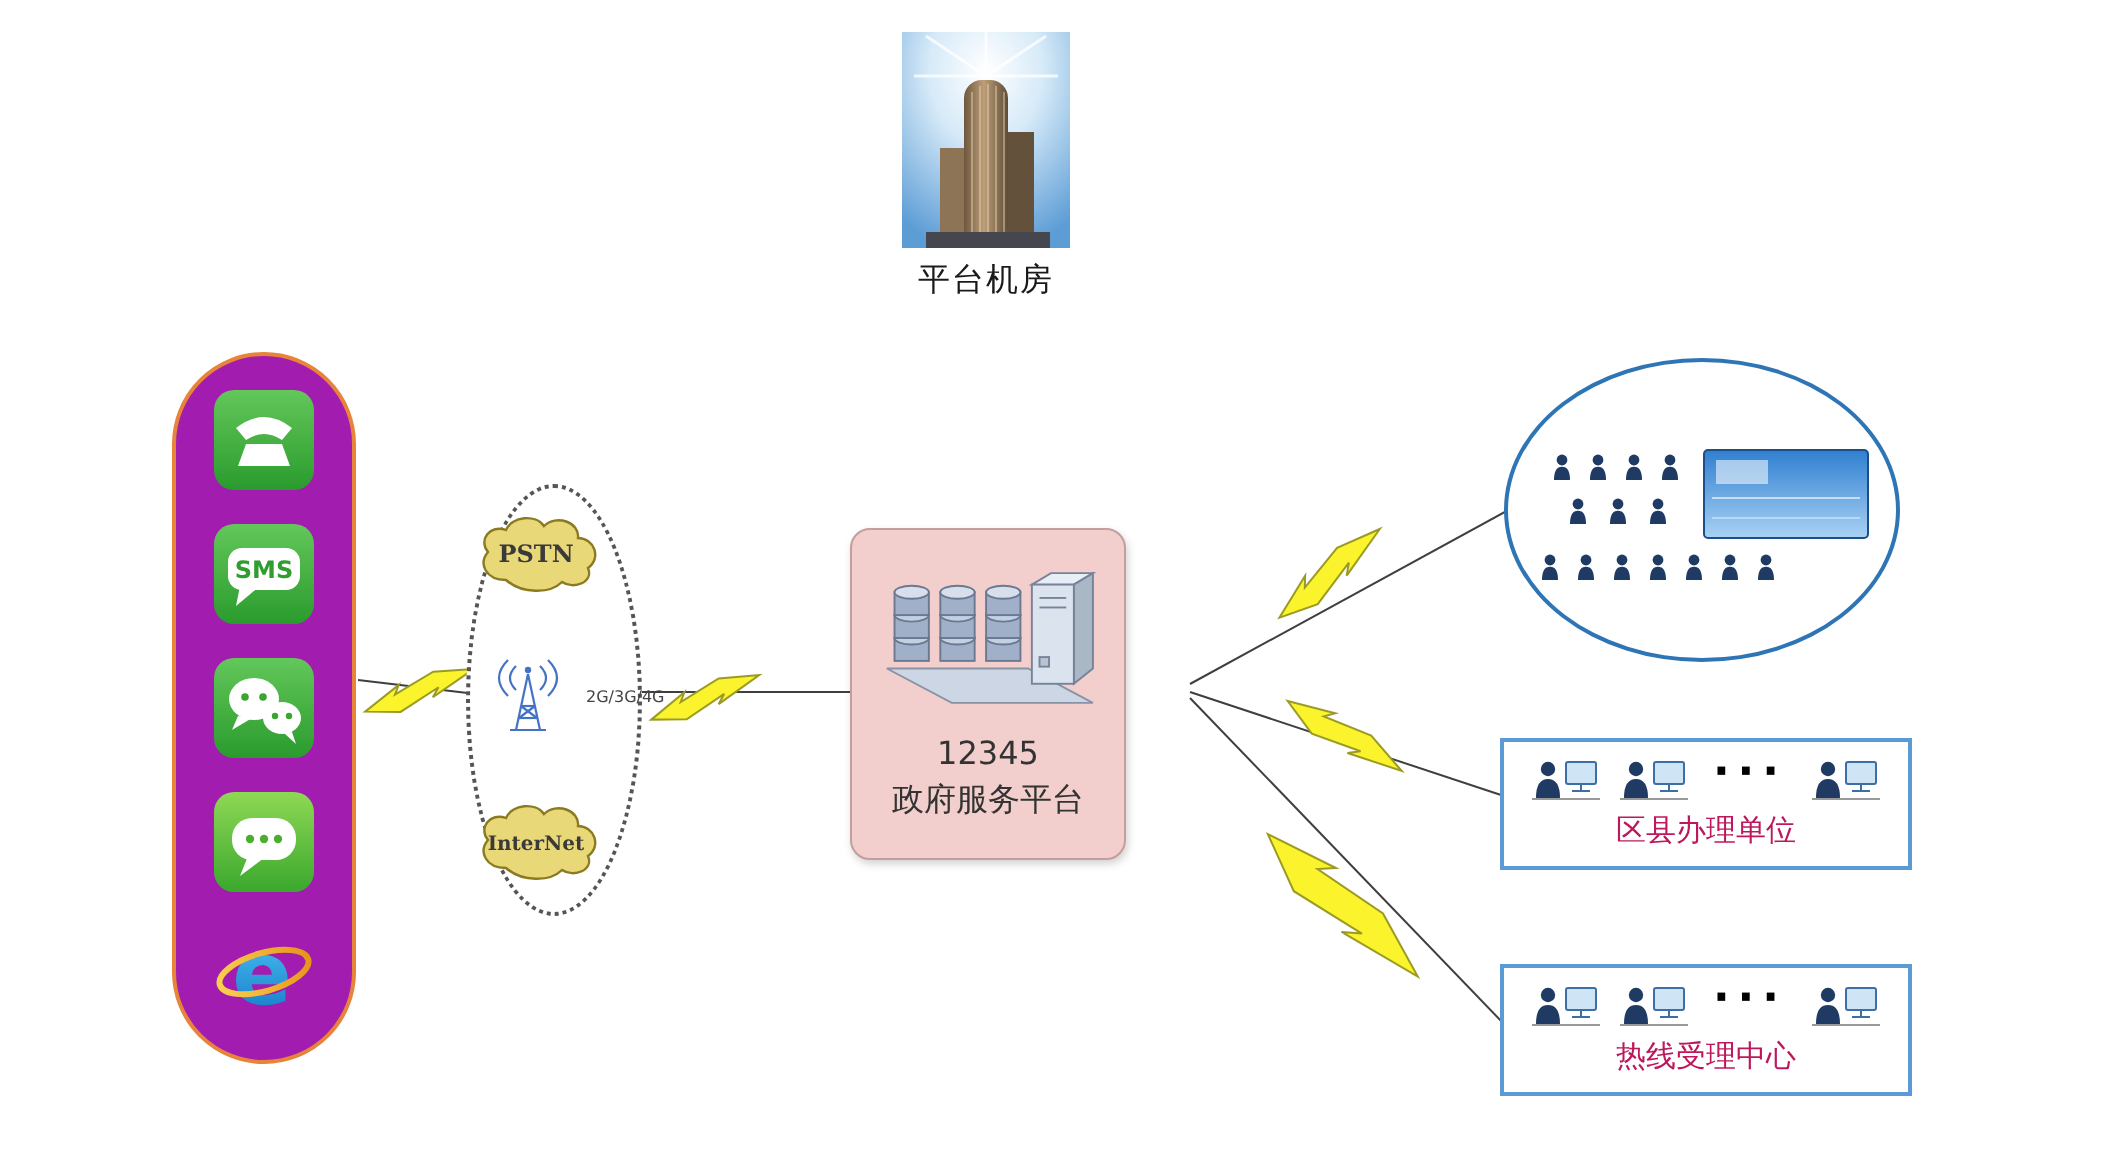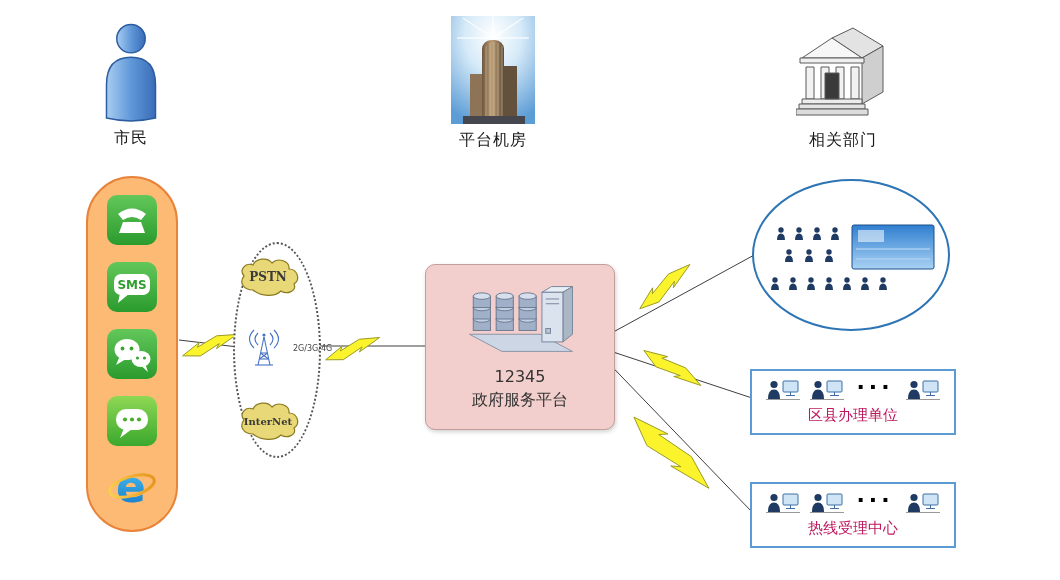--- a/index.html
+++ b/index.html
@@ -4,27 +4,27 @@
 <style>
   * { margin:0; padding:0; box-sizing:border-box; }
   html,body { background:#fff; }
   body { font-family:"DejaVu Sans","Liberation Sans",sans-serif; }
   .canvas { position:relative; width:1060px; height:580px; background:#fff; overflow:hidden; }
   .layer { position:absolute; left:0; top:0; z-index:0; }
   .node { position:absolute; display:flex; flex-direction:column; align-items:center; z-index:2; }
   .node .label { margin-top:6px; font-size:16px; color:#1a1a1a; letter-spacing:1px; white-space:nowrap; }
   .pill { position:absolute; left:86px; top:176px; width:92px; height:356px; border:2px solid #e8833a;
           border-radius:46px; display:flex; flex-direction:column; align-items:center;
-          justify-content:space-evenly; background:#fdba74; z-index:2; }
+          justify-content:space-evenly; background:#a21caf; z-index:2; }
   .net { position:absolute; left:233px; top:242px; width:88px; height:216px; border:2px dotted #555;
          border-radius:50%; display:flex; flex-direction:column; align-items:flex-start;
          justify-content:space-between; padding:12px 0 14px 0; background:#fff; z-index:2; }
   .cell { display:flex; flex-direction:row; align-items:center; }
   .cell-label { font-size:8px; color:#444; margin-top:-2px; white-space:nowrap; }
-  .platform { position:absolute; left:425px; top:264px; width:190px; height:166px; background:#f2cfcc;
+  .platform { position:absolute; left:425px; top:264px; width:138px; height:166px; background:#f2cfcc;
               border:1px solid #c39e9b; border-radius:10px; display:flex; flex-direction:column;
               align-items:center; box-shadow:1px 2px 4px rgba(0,0,0,0.18); z-index:2; }
   .platform .ptext { font-size:16px; color:#333; line-height:1.45; text-align:center; white-space:nowrap; }
   .hotline { position:absolute; left:752px; top:179px; width:198px; height:152px; border:2px solid #2e75b6;
              border-radius:50%; background:#fff; z-index:2; }
   .hl-label { position:absolute; top:12px; width:100%; text-align:center; font-size:15px; color:#111; white-space:nowrap; }
   .hl-art { position:absolute; left:6px; top:38px; }
   .unit-box { position:absolute; left:750px; width:206px; height:66px; border:2px solid #5b9bd5; background:#fff;
               display:flex; flex-direction:column; align-items:center; justify-content:center; gap:3px; z-index:2; }
   .unit-box.district { top:369px; } .unit-box.township { top:482px; }
@@ -100,27 +100,20 @@
     </g>
     <g fill="#fbf42c" stroke="#9b9b24" stroke-width="1">
       <use href="#bolt" transform="translate(182,353) rotate(-12) scale(0.48)"></use>
       <use href="#bolt" transform="translate(325,357) rotate(-13) scale(0.48)"></use>
       <use href="#bolt" transform="translate(638,306) rotate(-32) scale(0.55)"></use>
       <use href="#bolt" transform="translate(646,348) rotate(41) scale(0.55)"></use>
       <use href="#bolt" transform="translate(638,414) rotate(53) scale(0.85)"></use>
     </g>
   </svg>
 
-  <div class="node" style="left:96px; top:22px; width:70px;">
-    <svg width="66" height="100" viewBox="0 0 66 102">
-      <circle cx="33" cy="17" r="14.5" fill="url(#g-person)" stroke="#2b5ca0" stroke-width="1.5"></circle>
-      <path d="M8,98 L8,64 Q8,36 33,36 Q58,36 58,64 L58,98 Q45,101 33,101 Q21,101 8,98 Z" fill="url(#g-person)" stroke="#2b5ca0" stroke-width="1.5"></path>
-    </svg>
-    <div class="label">市民</div>
-  </div>
 
   <div class="node" style="left:450px; top:16px; width:86px;">
     <svg width="84" height="108" viewBox="0 0 84 108">
       <rect width="84" height="108" fill="url(#g-sky)"></rect>
       <g stroke="#ffffff" stroke-opacity="0.75" stroke-width="1.5">
         <line x1="42" y1="22" x2="12" y2="2"></line>
         <line x1="42" y1="22" x2="42" y2="0"></line>
         <line x1="42" y1="22" x2="72" y2="2"></line>
         <line x1="42" y1="22" x2="6" y2="22"></line>
         <line x1="42" y1="22" x2="78" y2="22"></line>
@@ -133,39 +126,20 @@
         <line x1="47" y1="27" x2="47" y2="108"></line>
         <line x1="51" y1="30" x2="51" y2="108"></line>
       </g>
       <rect x="19" y="58" width="12" height="50" fill="#8d7456"></rect>
       <rect x="53" y="50" width="13" height="58" fill="#64513b"></rect>
       <rect x="12" y="100" width="62" height="8" fill="#46464e"></rect>
     </svg>
     <div class="label">平台机房</div>
   </div>
 
-  <div class="node" style="left:795px; top:26px; width:96px;">
-    <svg width="94" height="98" viewBox="0 0 94 98">
-      <g stroke="#5a5a5a" stroke-width="1" stroke-linejoin="round">
-        <polygon points="36,12 57,2 87,20 66,32" fill="#e3e3e3"></polygon>
-        <polygon points="66,32 87,20 87,66 66,78" fill="#cfcfcf"></polygon>
-        <polygon points="6,32 36,12 66,32" fill="#f7f7f7"></polygon>
-        <rect x="4" y="32" width="64" height="5" fill="#f0f0f0"></rect>
-        <rect x="10" y="41" width="8" height="32" fill="#f2f2f2"></rect>
-        <rect x="25" y="41" width="8" height="32" fill="#f2f2f2"></rect>
-        <rect x="40" y="41" width="8" height="32" fill="#f2f2f2"></rect>
-        <rect x="55" y="41" width="8" height="32" fill="#f2f2f2"></rect>
-        <rect x="6" y="73" width="60" height="5" fill="#ececec"></rect>
-        <rect x="3" y="78" width="66" height="5" fill="#e4e4e4"></rect>
-        <rect x="0" y="83" width="72" height="6" fill="#dcdcdc"></rect>
-        <rect x="29" y="47" width="14" height="26" fill="#3a3a3a"></rect>
-      </g>
-    </svg>
-    <div class="label">相关部门</div>
-  </div>
 
   <div class="pill">
     <svg width="50" height="50" viewBox="0 0 50 50">
       <rect width="50" height="50" rx="10" fill="url(#g-green)"></rect>
       <path d="M11,19 Q25,8 39,19 L34,25 Q25,19 16,25 Z" fill="#fff"></path>
       <path d="M16,27 h18 l4,11 h-26 z" fill="#fff"></path>
     </svg>
     <svg width="50" height="50" viewBox="0 0 50 50">
       <rect width="50" height="50" rx="10" fill="url(#g-green)"></rect>
       <rect x="7" y="12" width="36" height="21" rx="7" fill="#fff"></rect>

